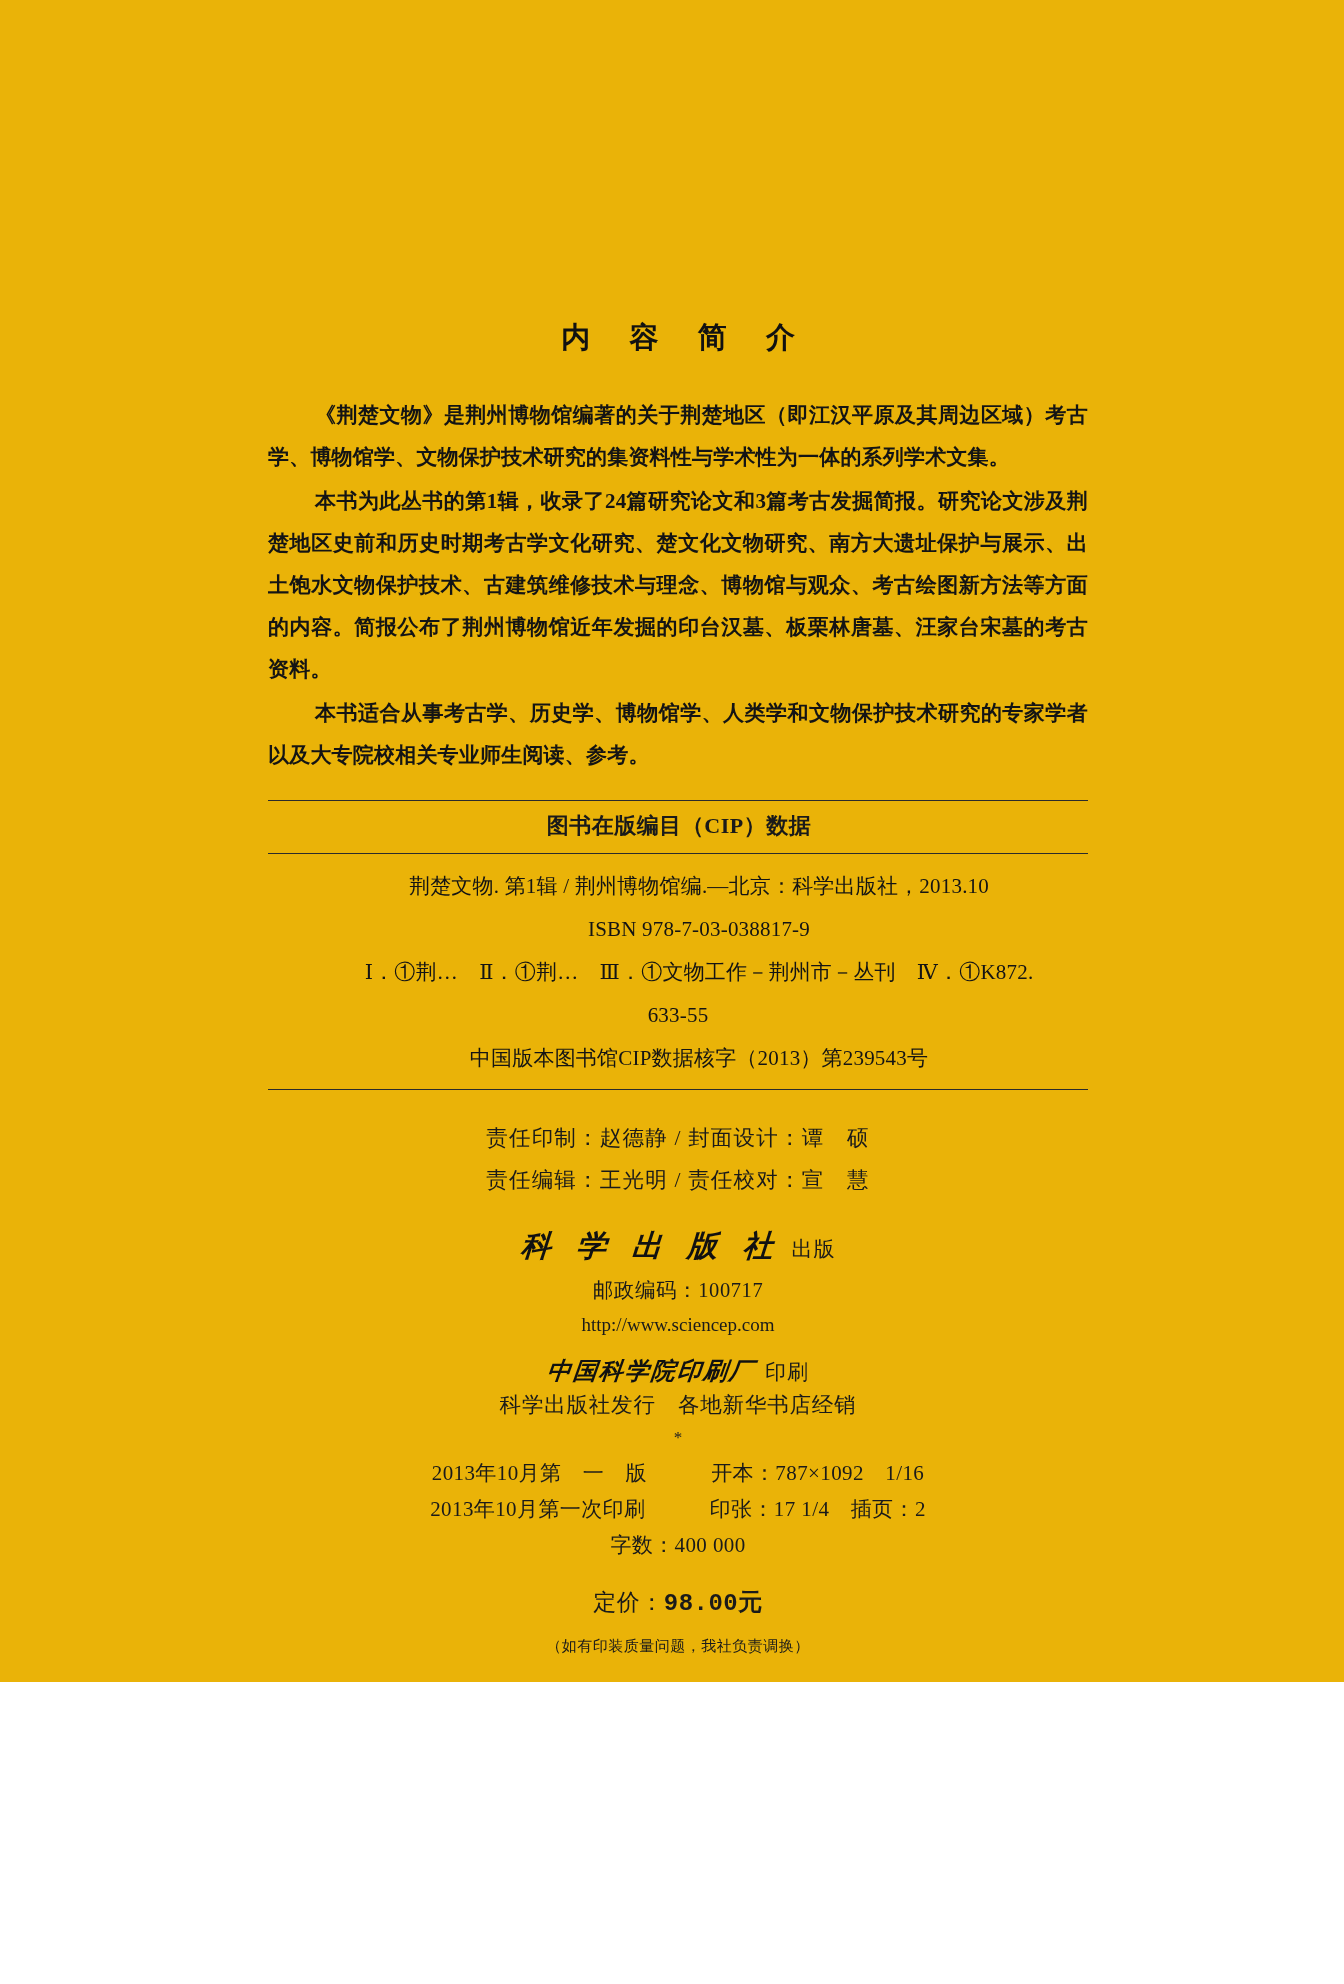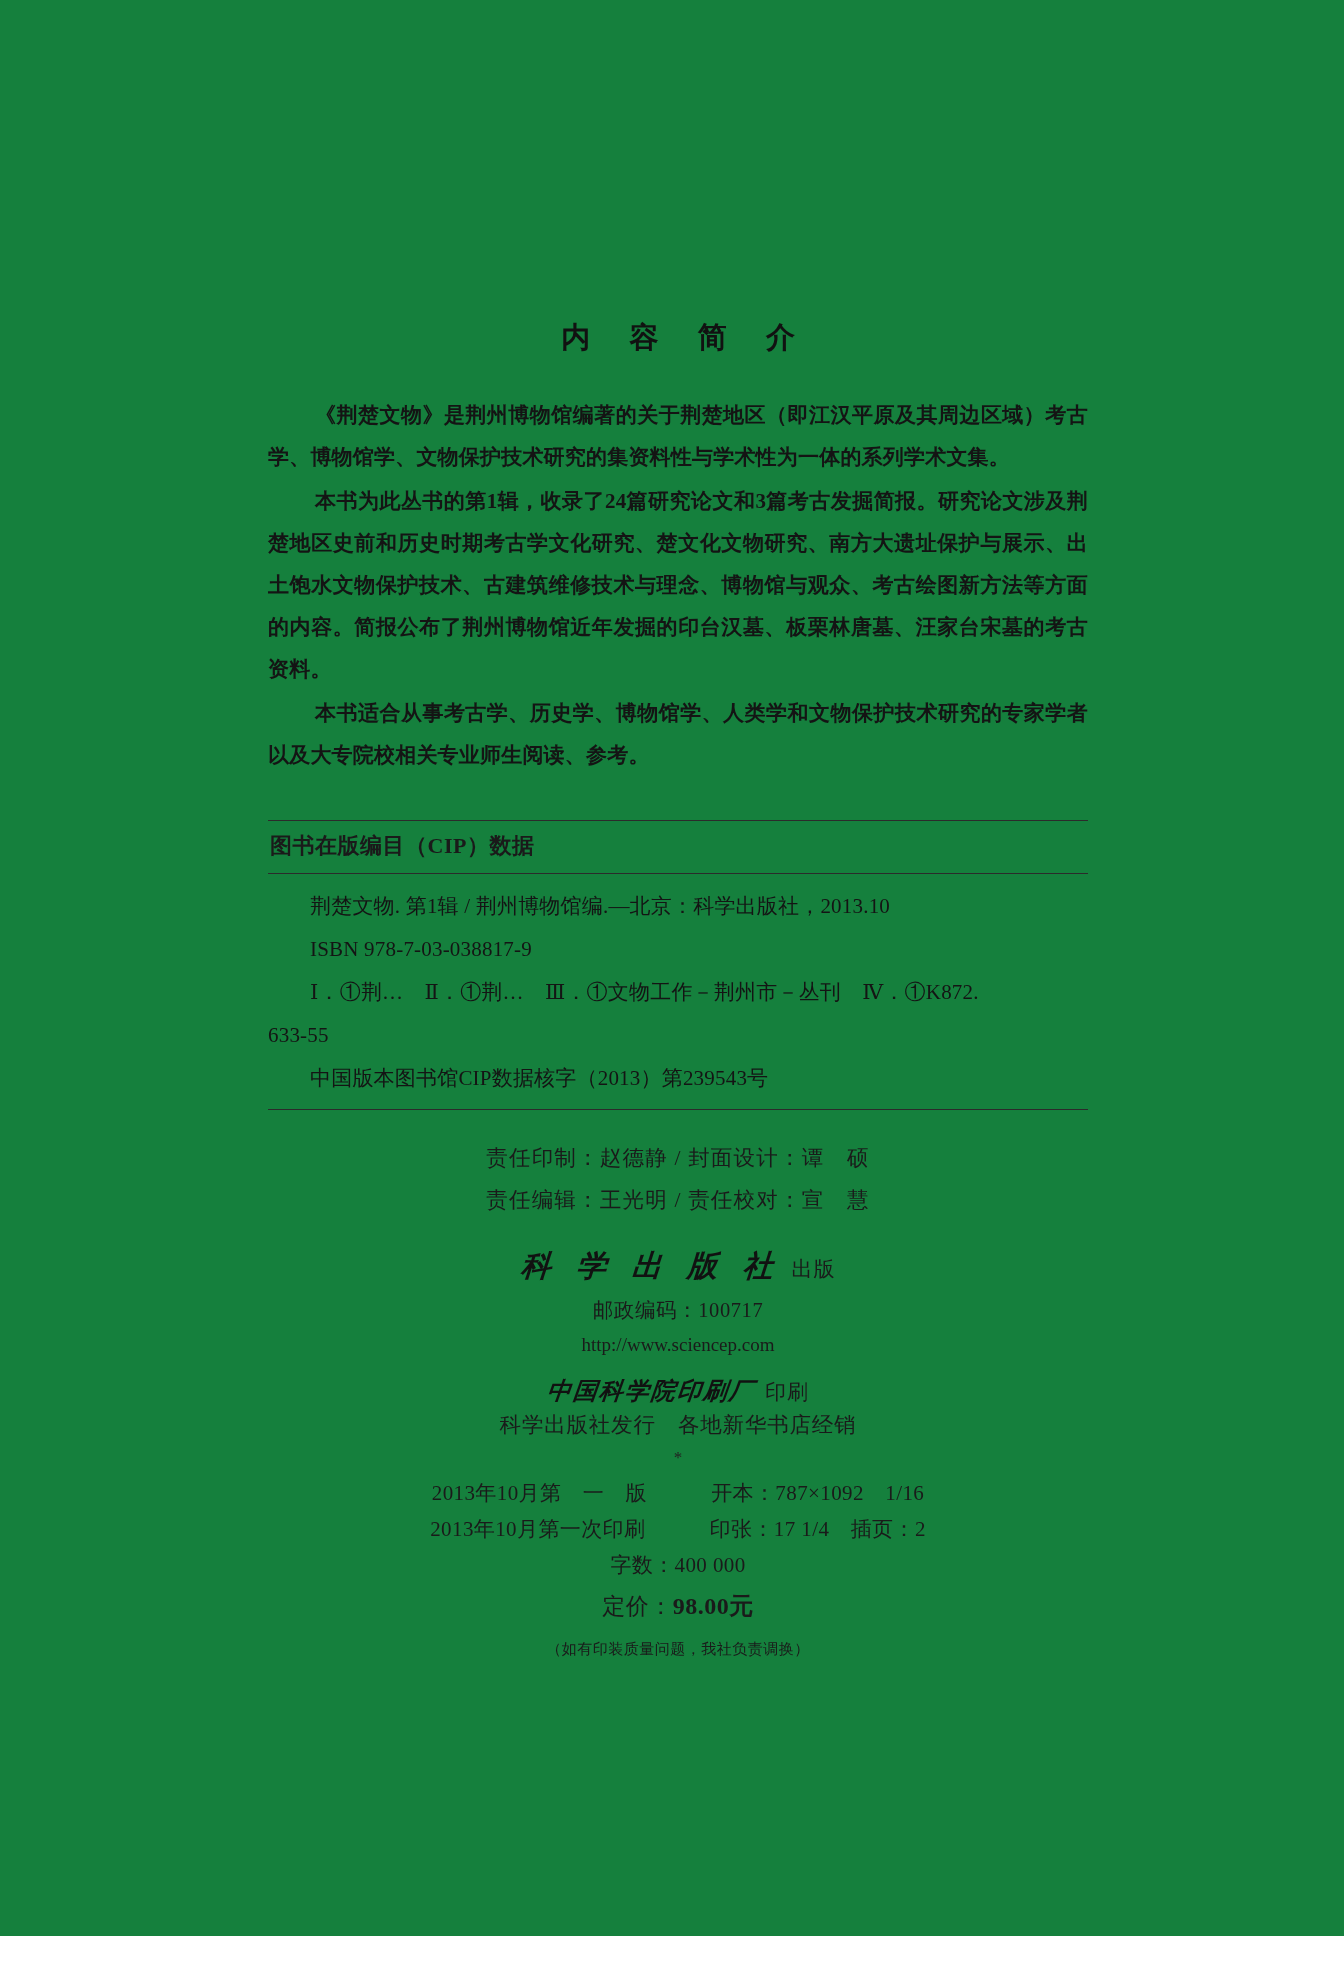--- a/index.html
+++ b/index.html
@@ -12,22 +12,22 @@
     height: 1984px;
     position: relative;
     font-family: "Liberation Serif", "DejaVu Serif", serif;
     color: #1a1a1a;
     overflow: hidden;
   }
   .page {
     position: absolute;
     left: 0; top: 0;
     width: 1344px;
-    height: 1936px;
-    background: #15803d;
+    height: 1682px;
+    background: #eab308;
   }
   .content {
     position: absolute;
     left: 268px;
     top: 318px;
     width: 820px;
   }
 
   
   .doc-title {
@@ -49,21 +49,22 @@
     text-justify: inter-ideograph;
     margin: 0 0 2px 0;
     text-indent: 47px;
     color: #141414;
     letter-spacing: 0.2px;
     font-weight: bold;
   }
 
   
   .cip {
-    margin-top: 44px;
+    margin-top: 24px;
+    text-align: center;
   }
   .cip-rule {
     border-top: 1.6px solid #2b2b2b;
     width: 100%;
     height: 0;
   }
   .cip-head {
     font-size: 22px;
     font-weight: bold;
     padding: 10px 0 12px 2px;
@@ -179,22 +180,23 @@
     letter-spacing: 0.4px;
   }
   .details .row {
     display: block;
     white-space: pre;
   }
   .price {
     text-align: center;
     font-size: 23px;
     line-height: 42px;
-    margin-top: 2px;
+    margin-top: 20px;
     letter-spacing: 0.5px;
+    font-family: Liberation Mono, monospace;
   }
   .price b {
     font-weight: bold;
     font-size: 24px;
   }
   .notice {
     text-align: center;
     font-size: 15px;
     line-height: 38px;
     margin-top: 2px;

